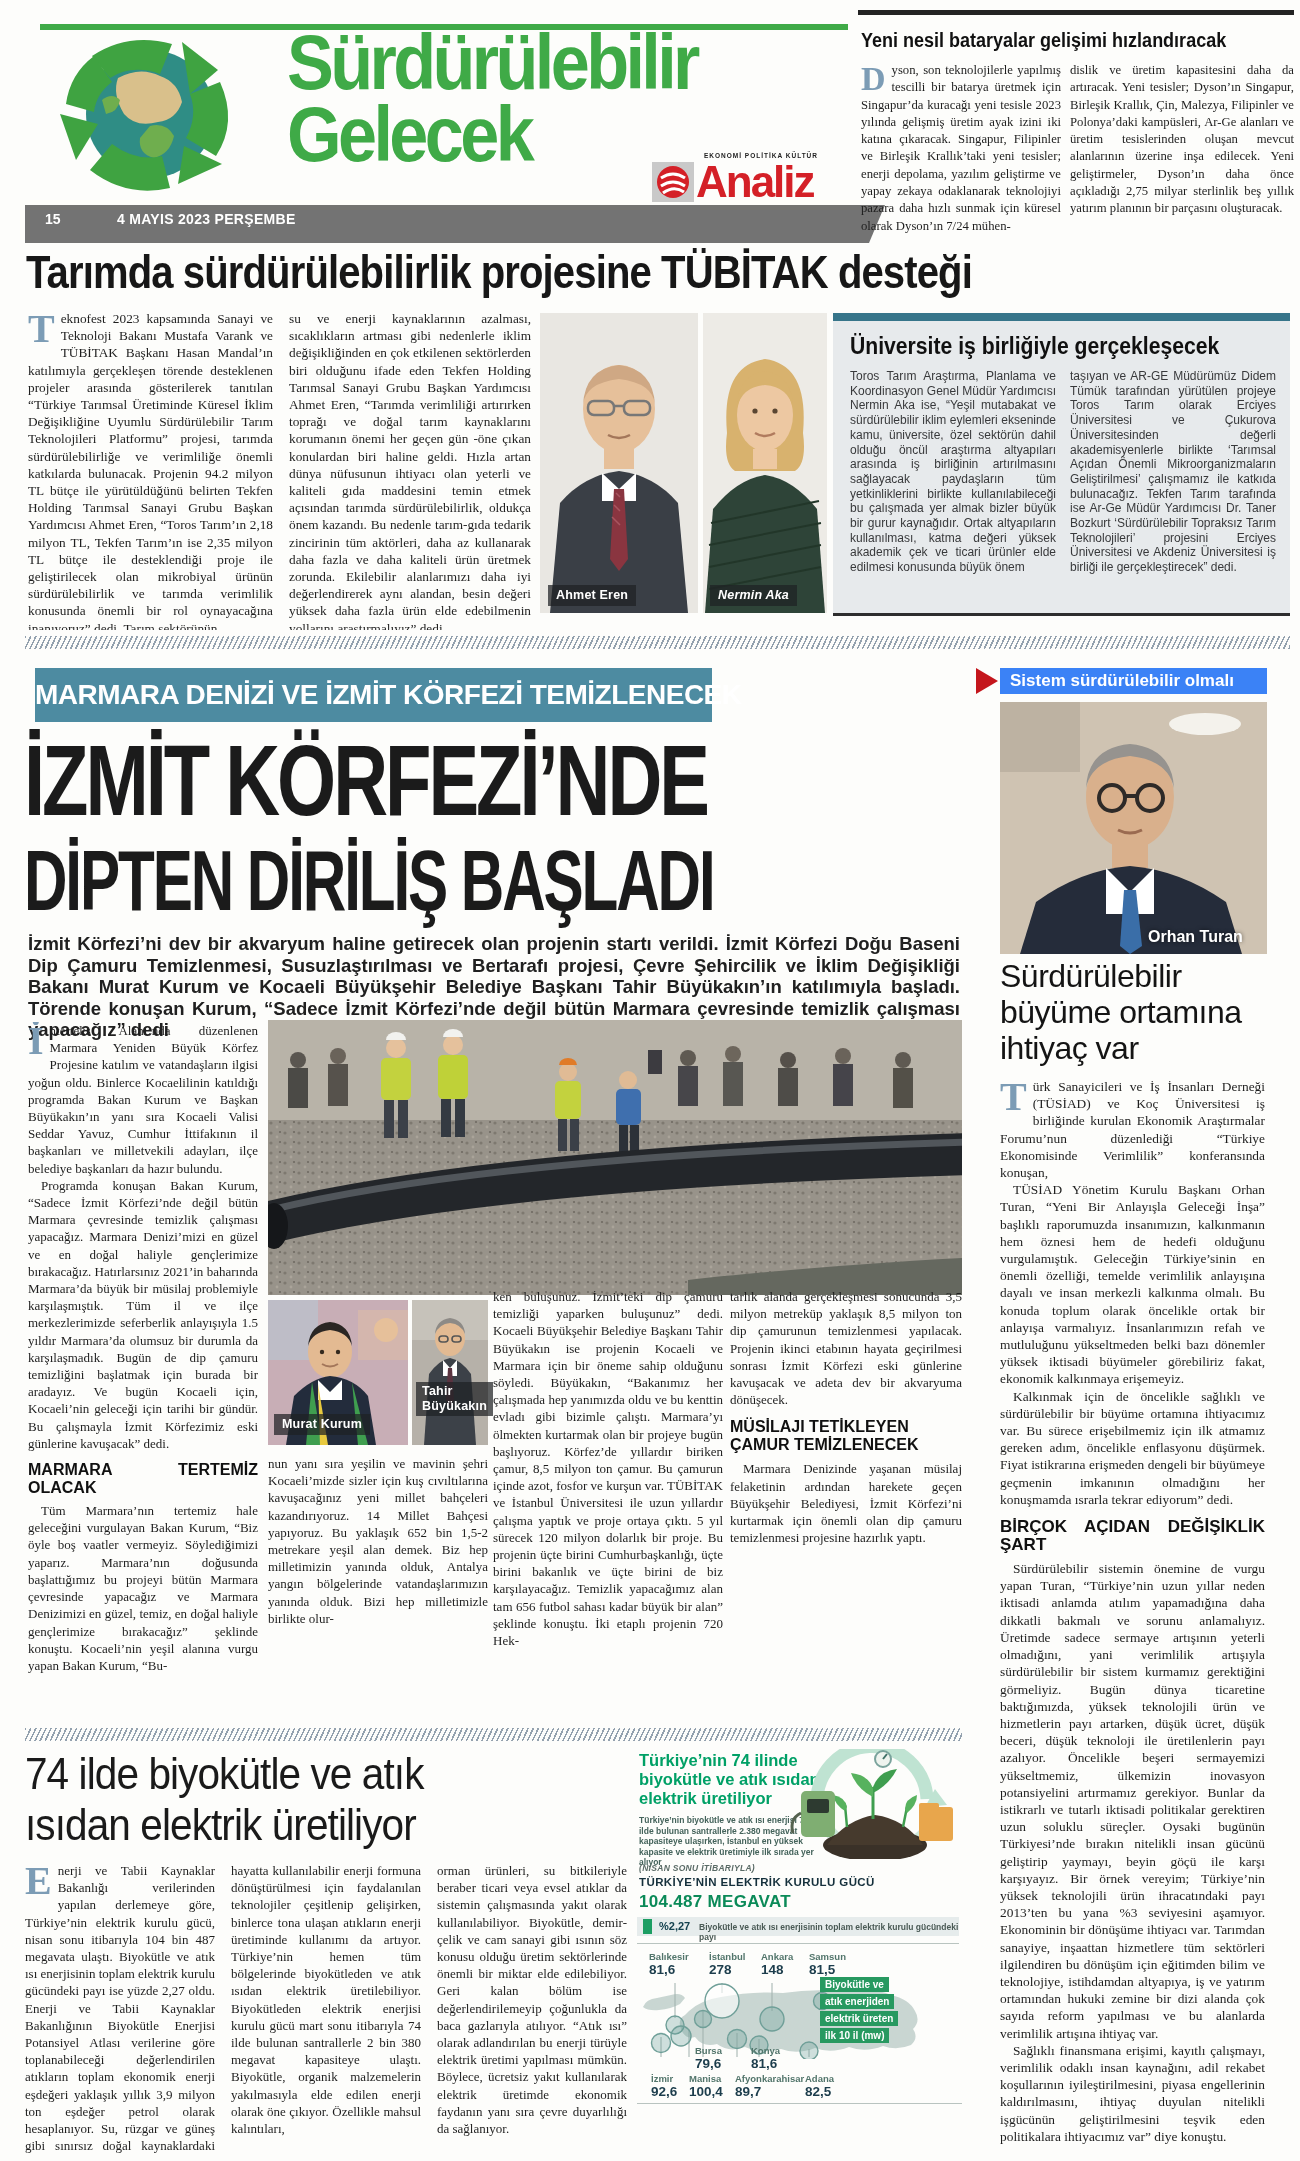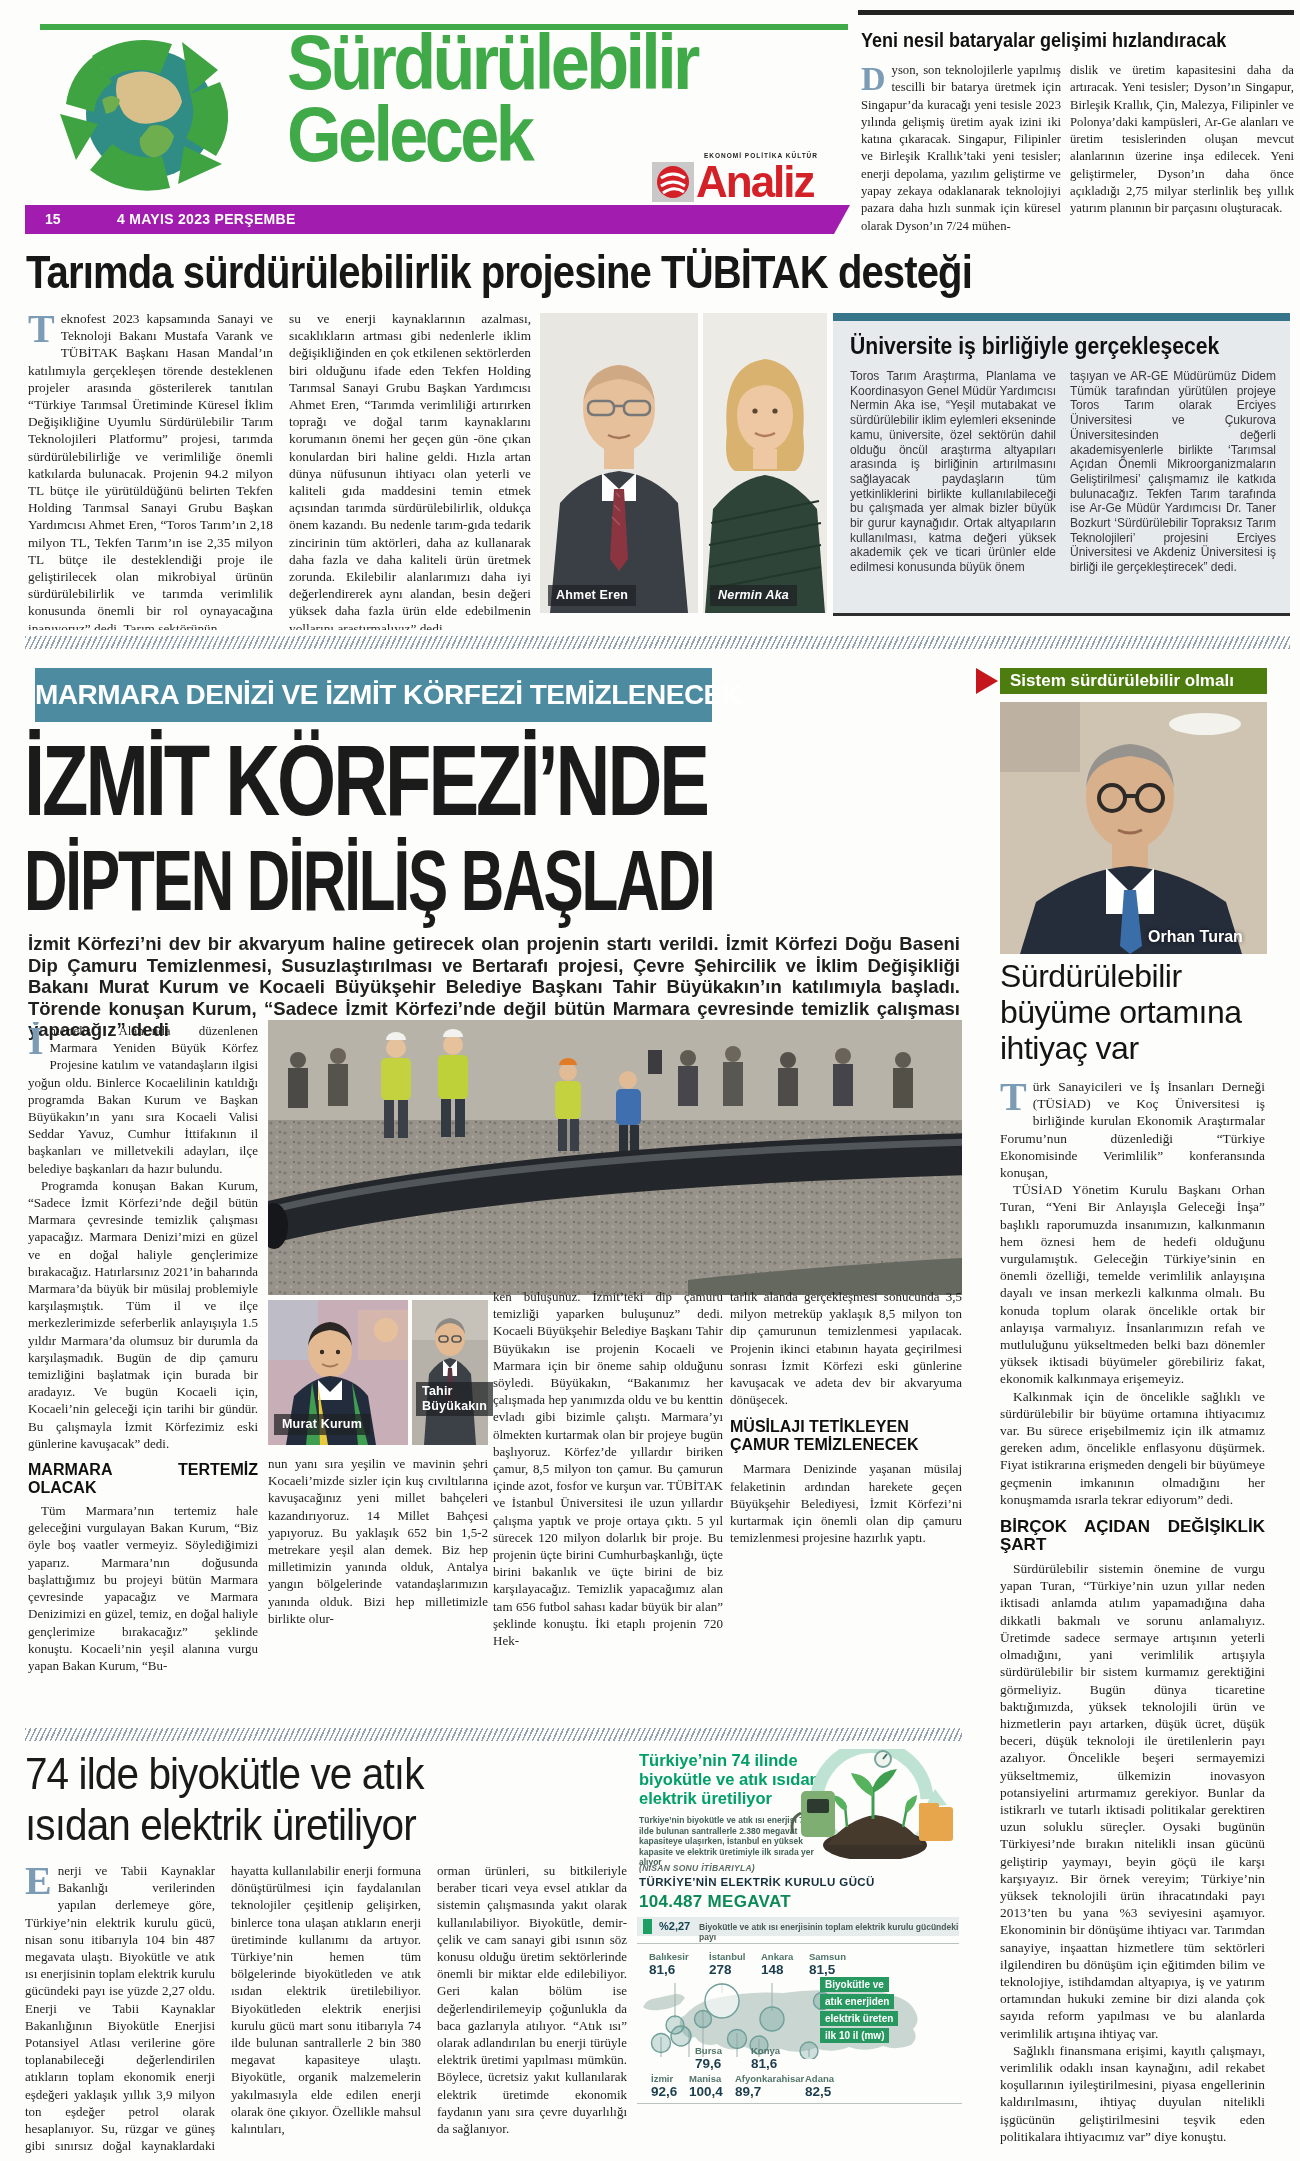--- a/index.html
+++ b/index.html
@@ -65,21 +65,21 @@
         <svg width="44" height="44" viewBox="0 0 44 44">
           <rect x="0" y="2" width="42" height="40" fill="#c9c9c9"></rect>
           <circle cx="21" cy="22" r="16" fill="#d42027"></circle>
           <path d="M9,18 Q21,10 33,18 M9,26 Q21,18 33,26 M11,33 Q22,25 32,32" stroke="#fff" stroke-width="3" fill="none"></path>
         </svg>
       </span>
       <span style="font:800 44px/44px 'Liberation Sans',sans-serif;color:#d42027;letter-spacing:-2px;">Analiz</span>
     </div>
   </div>
 
-  <div class="abs" style="left:25px;top:205px;width:825px;height:29px;background:#a21caf;clip-path:polygon(0 0,100% 0,calc(100% - 16px) 100%,0 100%);">
+  <div class="abs" style="left:25px;top:205px;width:825px;height:38px;background:#737373;clip-path:polygon(0 0,100% 0,calc(100% - 16px) 100%,0 100%);padding-left:35px;">
     <span style="position:absolute;left:20px;top:6px;font:700 14px/16px 'Liberation Sans',sans-serif;color:#fff;">15</span>
     <span style="position:absolute;left:92px;top:6px;font:700 14px/16px 'Liberation Sans',sans-serif;color:#fff;letter-spacing:.3px;">4 MAYIS 2023 PERŞEMBE</span>
   </div>
 
   <div class="abs" style="left:861px;top:28px;width:436px;">
     <div style="font:700 20px/24px 'Liberation Sans',sans-serif;color:#111;">
       <span class="sqz" style="transform:scaleX(.9);">Yeni nesil bataryalar gelişimi hızlandıracak</span>
     </div>
   </div>
   <div class="col abs" style="left:861px;top:62px;width:200px;height:196px;font-size:12.7px;line-height:17.3px;">
@@ -268,21 +268,21 @@
   <div class="col abs" style="left:730px;top:1288px;width:232px;height:437px;">
     <p>tarlık alanda gerçekleşmesi sonucunda 3,5 milyon metreküp yaklaşık 8,5 milyon ton dip çamurunun temizlenmesi yapılacak. Projenin ikinci etabının hayata geçirilmesi sonrası İzmit Körfezi eski günlerine kavuşacak ve adeta dev bir akvaryuma dönüşecek.</p>
     <p class="subhd" style="margin:10px 0 6px;text-align:left;">
       <span style="display:block;">MÜSİLAJI TETİKLEYEN</span>
       <span style="display:block;">ÇAMUR TEMİZLENECEK</span>
     </p>
     <p class="ind">Marmara Denizinde yaşanan müsilaj felaketinin ardından harekete geçen Büyükşehir Belediyesi, İzmit Körfezi’ni kurtarmak için önemli olan dip çamuru temizlenmesi projesine hazırlık yaptı.</p>
   </div>
 
   <div class="abs" style="left:976px;top:668px;width:0;height:0;border-top:13px solid transparent;border-bottom:13px solid transparent;border-left:22px solid #c4161c;"></div>
-  <div class="abs" style="left:1000px;top:668px;width:267px;height:26px;background:#4d7c0f;">
+  <div class="abs" style="left:1000px;top:668px;width:267px;height:26px;background:#3b82f6;">
     <span style="position:absolute;left:10px;top:3px;font:700 17px/20px 'Liberation Sans',sans-serif;color:#fff;">Sistem sürdürülebilir olmalı</span>
   </div>
 
   <div class="abs" style="left:1000px;top:702px;width:267px;height:252px;">
     <svg width="267" height="252" viewBox="0 0 267 252" preserveAspectRatio="none">
       <rect width="267" height="252" fill="#cfc3b2"></rect>
       <rect x="0" y="0" width="80" height="70" fill="#bdb2a2"></rect>
       <ellipse cx="205" cy="22" rx="36" ry="11" fill="#f4f2ec"></ellipse>
       <ellipse cx="130" cy="95" rx="44" ry="52" fill="#d9b08c"></ellipse>
       <path d="M86,86 Q88,46 130,42 Q172,46 174,86 Q168,58 130,54 Q92,58 86,86Z" fill="#96938f"></path>

